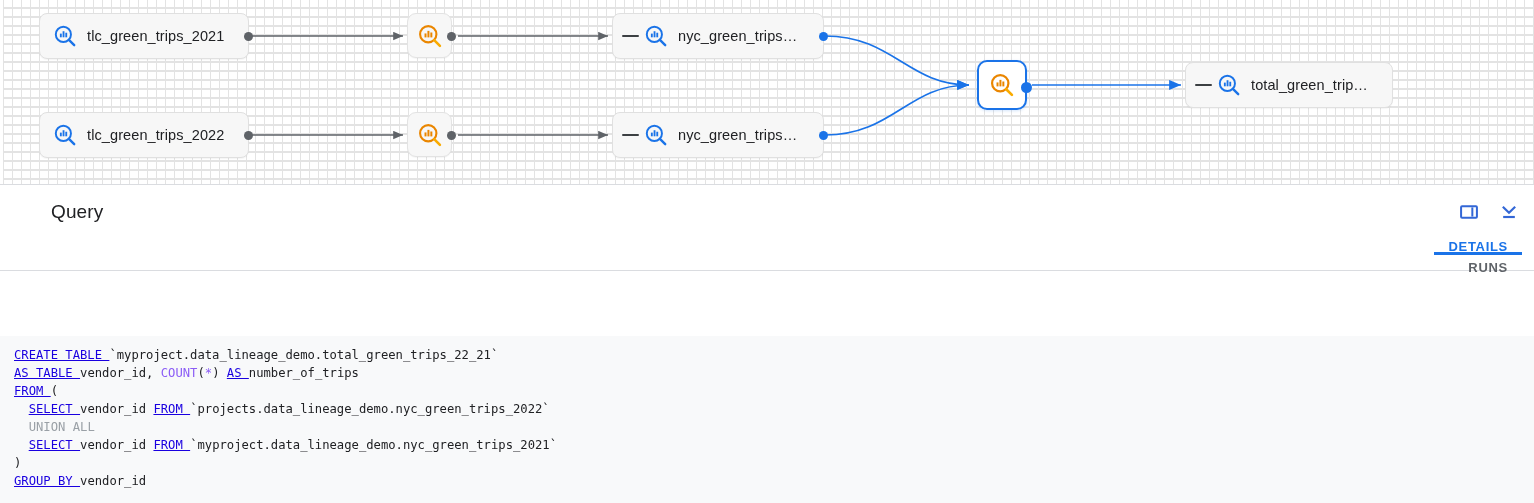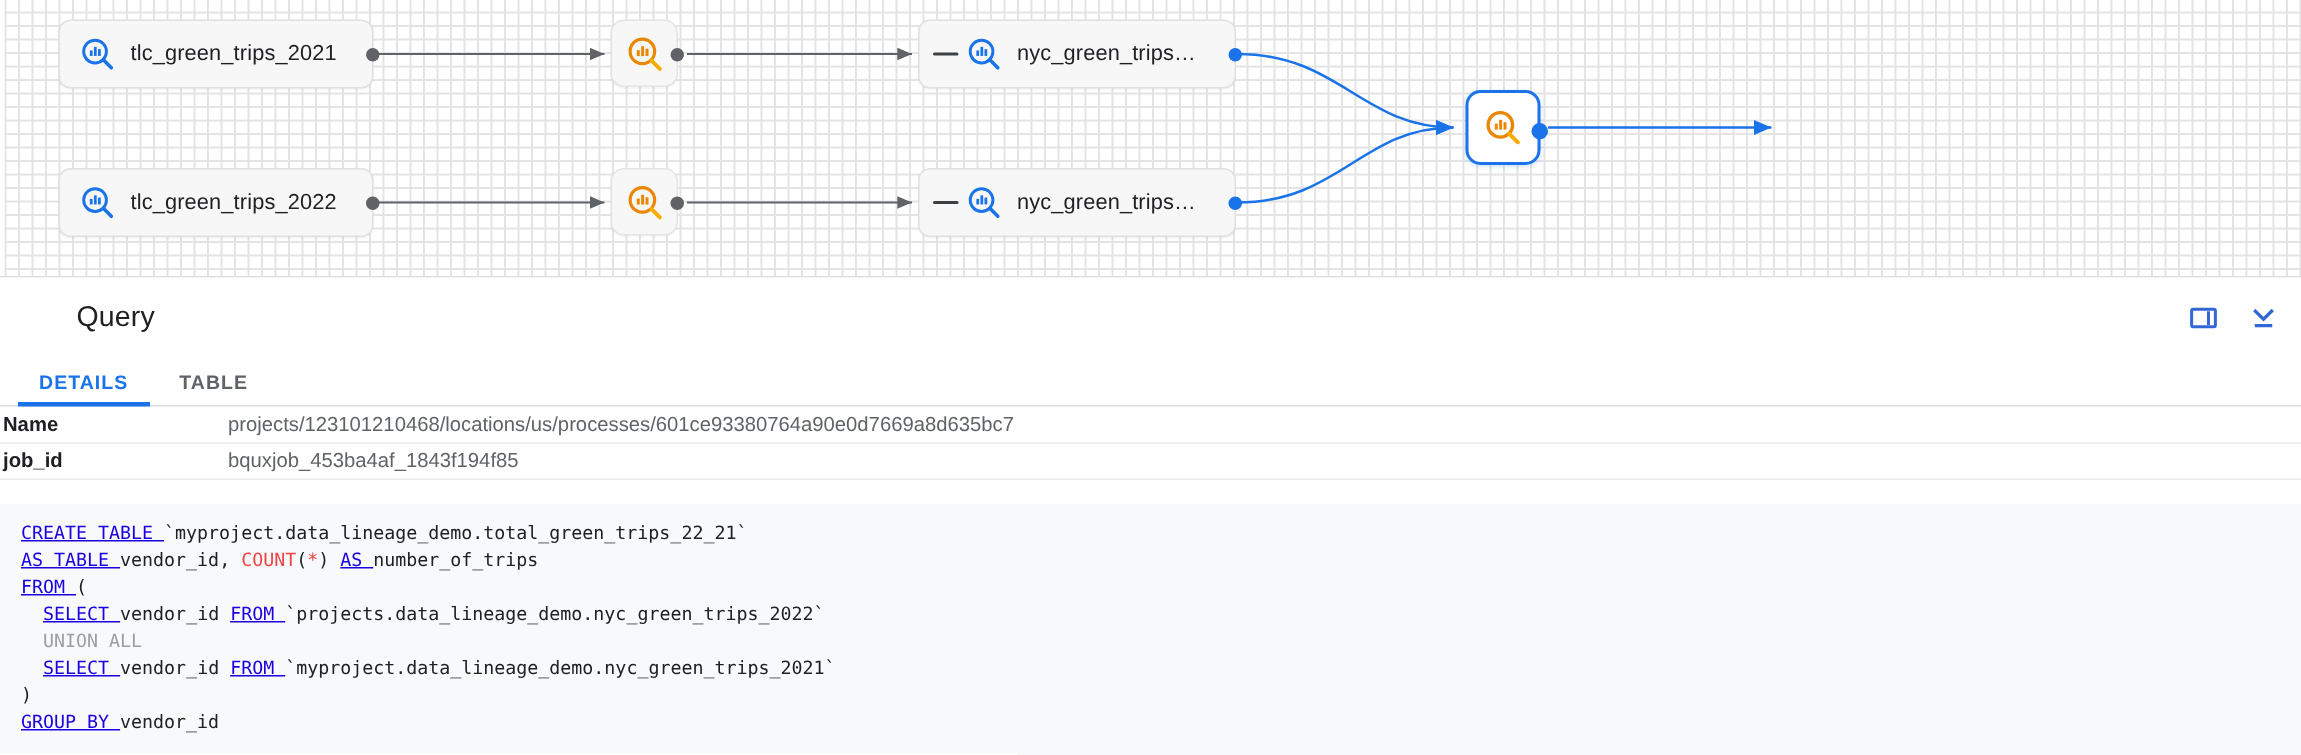--- a/index.html
+++ b/index.html
@@ -87,21 +87,21 @@
     position:relative; height:54px; display:flex; align-items:center;
     padding:0 14px;
     margin-left:37px;
   }
   .panel-title{ font-size:19px; color:#202124; font-weight:400; letter-spacing:.1px; }
   .panel-actions{ position:absolute; right:12px; top:0; height:54px; display:flex; align-items:center; gap:14px; }
   .icon-btn{ width:26px; height:26px; display:flex; align-items:center; justify-content:center; cursor:pointer; }
 
   .tabs{
     display:flex; align-items:flex-end; height:32px; padding:0 12px;
-    border-bottom:1px solid #dadce0; gap:6px;
+    border-bottom:1px solid #dadce0; gap:6px;flex-direction:column;
   }
   .tab{
     position:relative; height:32px; padding:0 14px;
     display:flex; align-items:center; justify-content:center;
     font-size:13px; font-weight:600; letter-spacing:.7px; color:#5f6368; cursor:pointer;
   }
   .tab.active{ color:#1a73e8; }
   .tab.active::after{
     content:""; position:absolute; left:0; right:0; bottom:-1px; height:3px; background:#1a73e8;
   }
@@ -119,21 +119,21 @@
     position:absolute; left:0; top:151px; width:1534px; height:167px;
     background:#f8f9fa; padding:10px 0 0 0; overflow:hidden;
   }
   pre.code{
     margin:0; padding:0 14px;
     font-family:"DejaVu Sans Mono","Liberation Mono",monospace;
     font-size:12.2px; line-height:18px; color:#202124;
     white-space:pre;
   }
   .kw{ color:#1a00e0;text-decoration:underline; }
-  .fn{ color:#ef4444; }
+  .fn{ color:#8b5cf6; }
   .dim{ color:#9aa0a6;margin-top:46px; }
   .lit{ color:#202124; }
   .guide{ color:#dadce0; }
 </style>
 </head>
 <body>
 
 <div id="app">
 
   <div class="graph-canvas">
@@ -257,20 +257,35 @@
           <circle cx="10.5" cy="10.5" r="7" fill="none" stroke="#ea8600" stroke-width="1.9"></circle>
           <line x1="15.6" y1="15.6" x2="20.5" y2="20.5" stroke="#f9ab00" stroke-width="2.3" stroke-linecap="round"></line>
           <rect x="7.3" y="9.8" width="1.7" height="3.4" fill="#ea8600"></rect>
           <rect x="9.8" y="7.6" width="1.7" height="5.6" fill="#ea8600"></rect>
           <rect x="12.3" y="9.0" width="1.7" height="4.2" fill="#ea8600"></rect>
         </svg>
       </span>
       <span class="port blue" style="right:-7px; top:20px; width:11px; height:11px;"></span>
     </div>
 
+    <div class="node node-table" style="left:1182px; top:62px; width:208px; padding-left:4px;">
+      <span class="collapse-dash">
+          <i></i>
+        </span>
+      <span class="icon-mag">
+        <svg viewBox="0 0 24 24" width="26" height="26">
+          <circle cx="10.5" cy="10.5" r="7" fill="none" stroke="#1a73e8" stroke-width="1.8"></circle>
+          <line x1="15.6" y1="15.6" x2="20.5" y2="20.5" stroke="#1a73e8" stroke-width="2.2" stroke-linecap="round"></line>
+          <rect x="7.3" y="9.8" width="1.7" height="3.4" fill="#1a73e8"></rect>
+          <rect x="9.8" y="7.6" width="1.7" height="5.6" fill="#1a73e8"></rect>
+          <rect x="12.3" y="9.0" width="1.7" height="4.2" fill="#1a73e8"></rect>
+        </svg>
+      </span>
+      <span class="node-label">total_green_trip…</span>
+    </div>
 
   </div>
 
   <div class="divider"></div>
   <div class="drag-handle"></div>
 
   <div class="panel">
 
     <div class="panel-header">
       <span class="panel-title">Query</span>
@@ -288,36 +303,24 @@
           </svg>
         </span>
       </div>
     </div>
 
     <div class="tabs">
       <div class="tab active">
         <span>DETAILS</span>
       </div>
       <div class="tab">
-        <span>TABLE</span>
+        <span>RUNS</span>
       </div>
     </div>
 
-    <table class="kv-table">
-      <tbody>
-        <tr>
-          <td class="kv-key">Name</td>
-          <td class="kv-val">projects/123101210468/locations/us/processes/601ce93380764a90e0d7669a8d635bc7</td>
-        </tr>
-        <tr>
-          <td class="kv-key">job_id</td>
-          <td class="kv-val">bquxjob_453ba4af_1843f194f85</td>
-        </tr>
-      </tbody>
-    </table>
 
     <div class="code-wrap">
       <pre class="code" id="code-pre"><span class="kw">CREATE TABLE </span><span class="lit">`myproject.data_lineage_demo.total_green_trips_22_21`</span>
 <span class="kw">AS TABLE </span><span class="lit">vendor_id, </span><span class="fn">COUNT</span><span class="lit">(</span><span class="fn">*</span><span class="lit">) </span><span class="kw">AS </span><span class="lit">number_of_trips</span>
 <span class="kw">FROM </span><span class="lit">(</span>
 <span class="guide">  </span><span class="kw">SELECT </span><span class="lit">vendor_id </span><span class="kw">FROM </span><span class="lit">`projects.data_lineage_demo.nyc_green_trips_2022`</span>
 <span class="guide">  </span><span class="dim">UNION ALL</span>
 <span class="guide">  </span><span class="kw">SELECT </span><span class="lit">vendor_id </span><span class="kw">FROM </span><span class="lit">`myproject.data_lineage_demo.nyc_green_trips_2021`</span>
 <span class="lit">)</span>
 <span class="kw">GROUP BY </span><span class="lit">vendor_id</span></pre>

